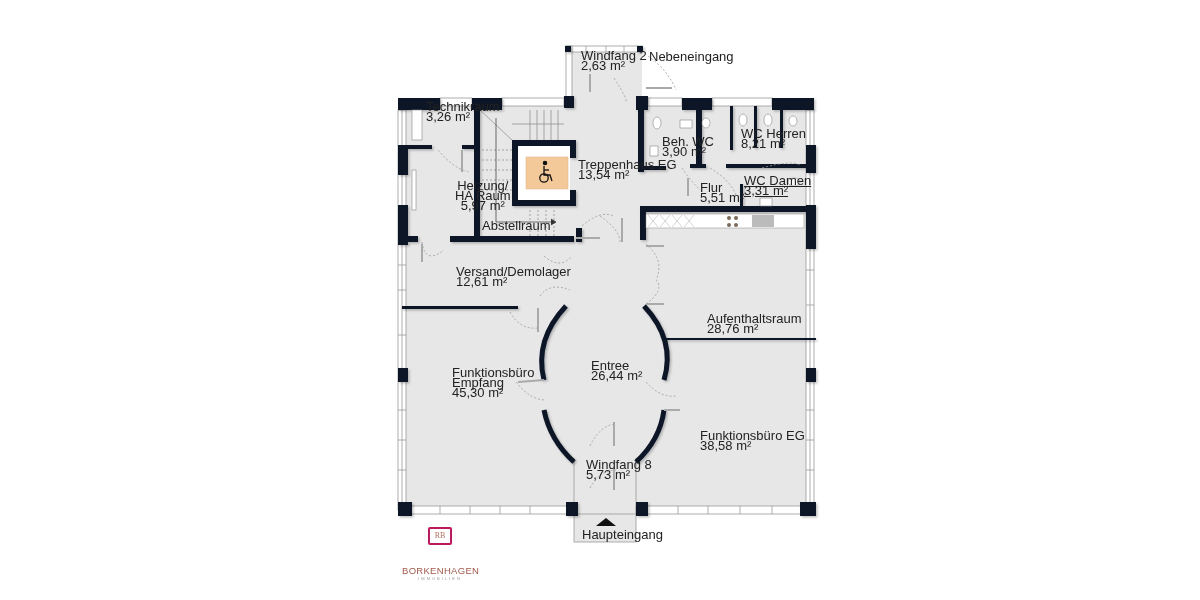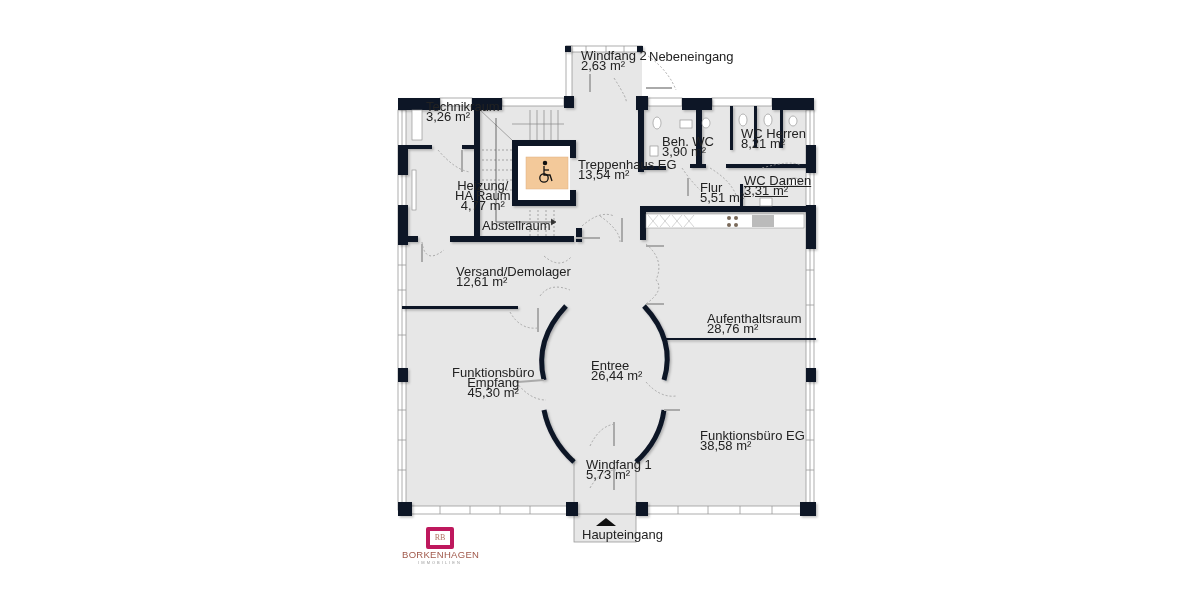--- a/index.html
+++ b/index.html
@@ -3,23 +3,23 @@
 <meta charset="utf-8">
 <style>
   html, body { margin: 0; padding: 0; background: #ffffff; }
   body { width: 1200px; height: 600px; position: relative; overflow: hidden;
          font-family: "Liberation Sans", "DejaVu Sans", sans-serif; }
   #plan { position: absolute; left: 0; top: 0; }
   .lbl { position: absolute; font-size: 13px; line-height: 10px; color: #222;
          font-family: "Liberation Sans", sans-serif; white-space: nowrap; }
   .lbl span { display: block; }
   .logo { position: absolute; left: 402px; top: 527px; width: 76px; text-align: center; }
-  .logo-mark { width: 20px; height: 14px; margin: 0 auto; border: 4px solid #be185d; border-radius: 2px;
+  .logo-mark { width: 20px; height: 14px; margin: 0 auto; border: 2px solid #be185d; border-radius: 2px;
                font-size: 8px; line-height: 14px; color: #b07060; font-family: "Liberation Serif", serif; }
-  .logo-name { font-size: 9.5px; letter-spacing: 0.3px; color: #a0584a; margin-top: 0; font-family: "Liberation Sans", sans-serif; }
+  .logo-name { font-size: 9.5px; letter-spacing: 0.3px; color: #a0584a; margin-top: 20px; font-family: "Liberation Sans", sans-serif; }
   .logo-sub { font-size: 4px; letter-spacing: 2px; color: #999; font-family: "Liberation Sans", sans-serif; }
 </style>
 </head>
 <body>
 
 <svg id="plan" width="1200" height="600" viewBox="0 0 1200 600" xmlns="http://www.w3.org/2000/svg">
   <defs>
     <filter id="sh" x="-10%" y="-10%" width="130%" height="130%">
       <feDropShadow dx="1.5" dy="1.5" stdDeviation="1.2" flood-color="#000" flood-opacity="0.25"></feDropShadow>
     </filter>
@@ -246,21 +246,21 @@
   <polygon points="596,526 606,518 616,526" fill="#111"></polygon>
 </svg>
 
 <div class="lbl" style="left:426px;top:102px;">
   <span>Technikraum</span>
   <span>3,26 m²</span>
 </div>
 <div class="lbl" style="left:455px;top:181px;text-align:center;">
   <span>Heizung/</span>
   <span>HA Raum</span>
-  <span>4,77 m²</span>
+  <span>5,97 m²</span>
 </div>
 <div class="lbl" style="left:482px;top:221px;">
   <span>Abstellraum</span>
 </div>
 <div class="lbl" style="left:578px;top:160px;">
   <span>Treppenhaus EG</span>
   <span>13,54 m²</span>
 </div>
 <div class="lbl" style="left:581px;top:51px;">
   <span>Windfang 2</span>
@@ -286,35 +286,35 @@
   <span>5,51 m²</span>
 </div>
 <div class="lbl" style="left:456px;top:267px;">
   <span>Versand/Demolager</span>
   <span>12,61 m²</span>
 </div>
 <div class="lbl" style="left:707px;top:267px;margin-top:47px;">
   <span>Aufenthaltsraum</span>
   <span>28,76 m²</span>
 </div>
-<div class="lbl" style="left:452px;top:368px;text-align:center;">
+<div class="lbl" style="left:452px;top:368px;">
   <span>Funktionsbüro</span>
   <span>Empfang</span>
   <span>45,30 m²</span>
 </div>
 <div class="lbl" style="left:591px;top:361px;">
   <span>Entree</span>
   <span>26,44 m²</span>
 </div>
 <div class="lbl" style="left:700px;top:431px;">
   <span>Funktionsbüro EG</span>
   <span>38,58 m²</span>
 </div>
 <div class="lbl" style="left:586px;top:460px;">
-  <span>Windfang 1</span>
+  <span>Windfang 8</span>
   <span>5,73 m²</span>
 </div>
 <div class="lbl" style="left:582px;top:530px;">
   <span>Haupteingang</span>
 </div>
 
 <div class="logo">
   <div class="logo-mark">RB</div>
   <div class="logo-name">BORKENHAGEN</div>
   <div class="logo-sub">IMMOBILIEN</div>

